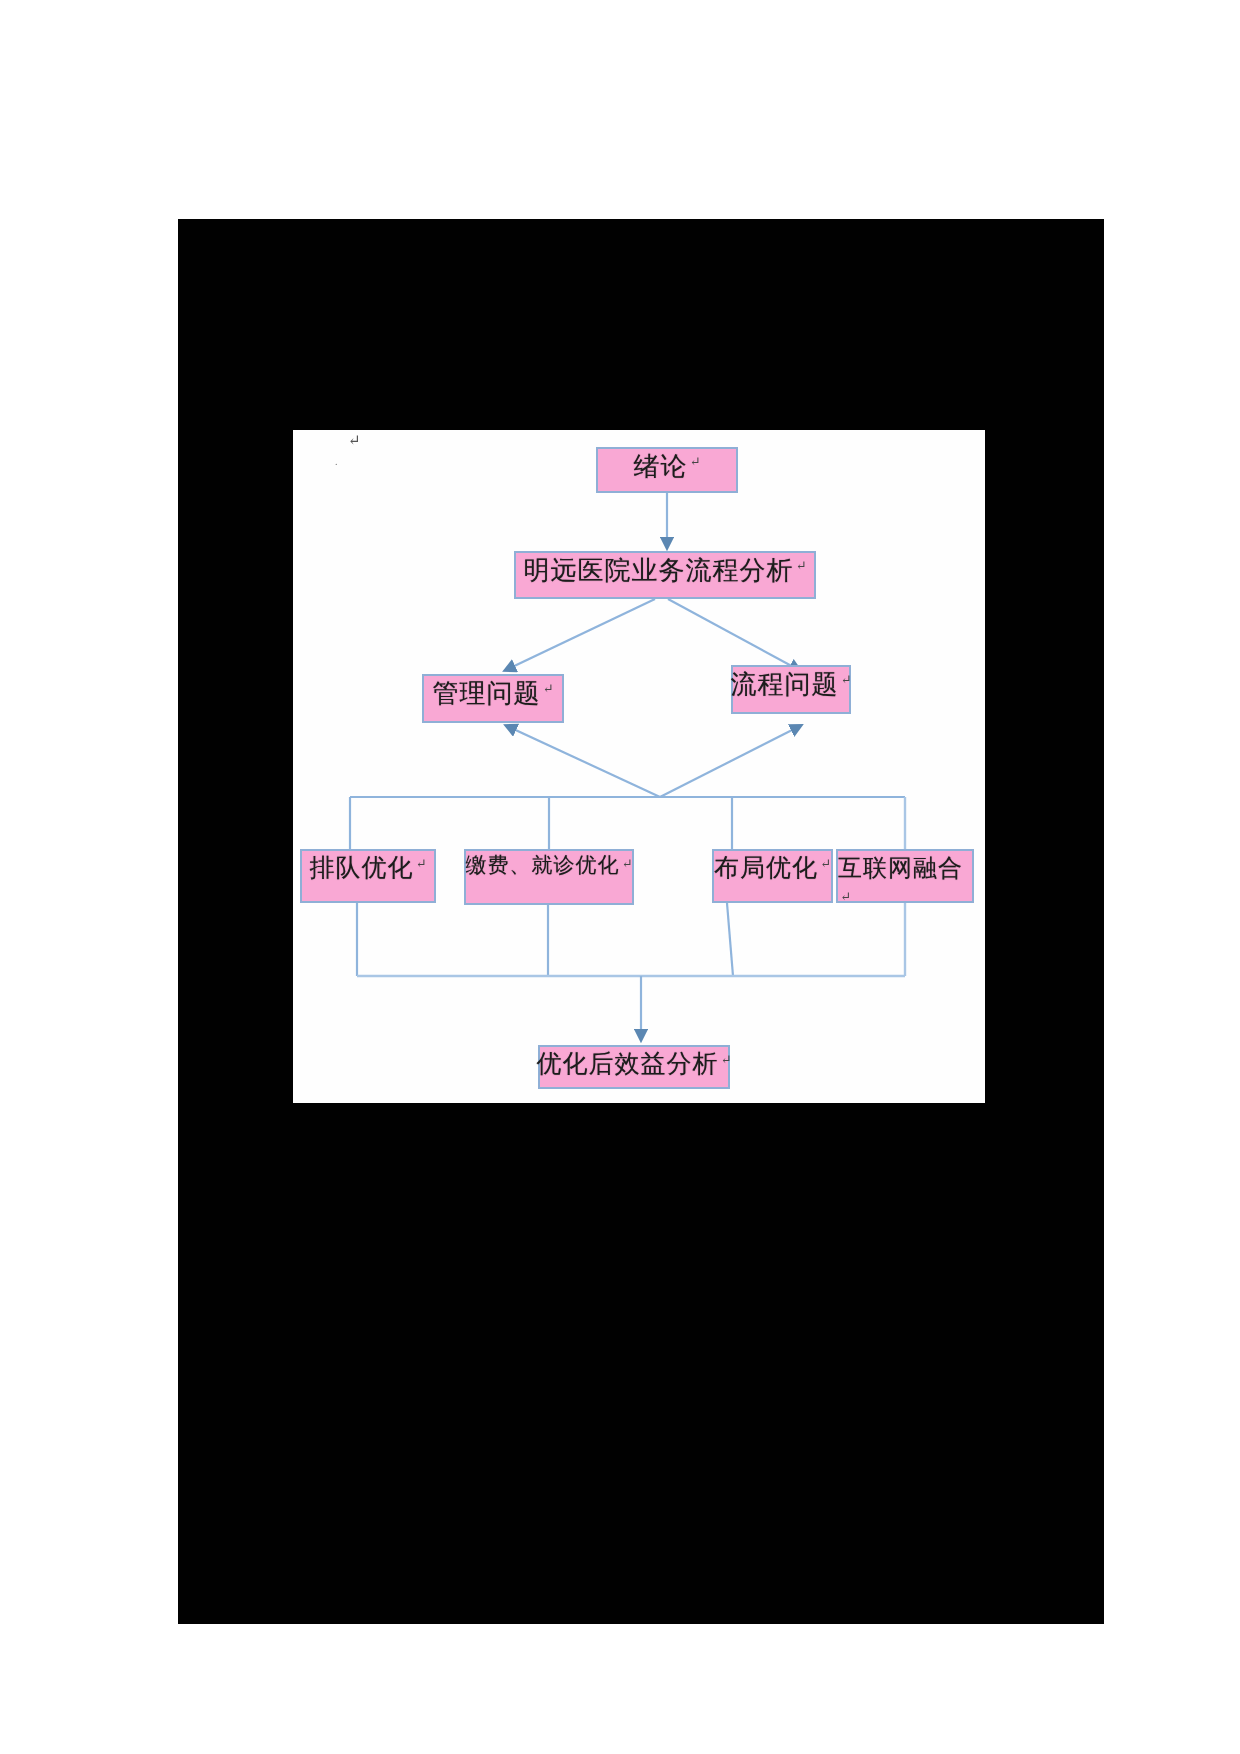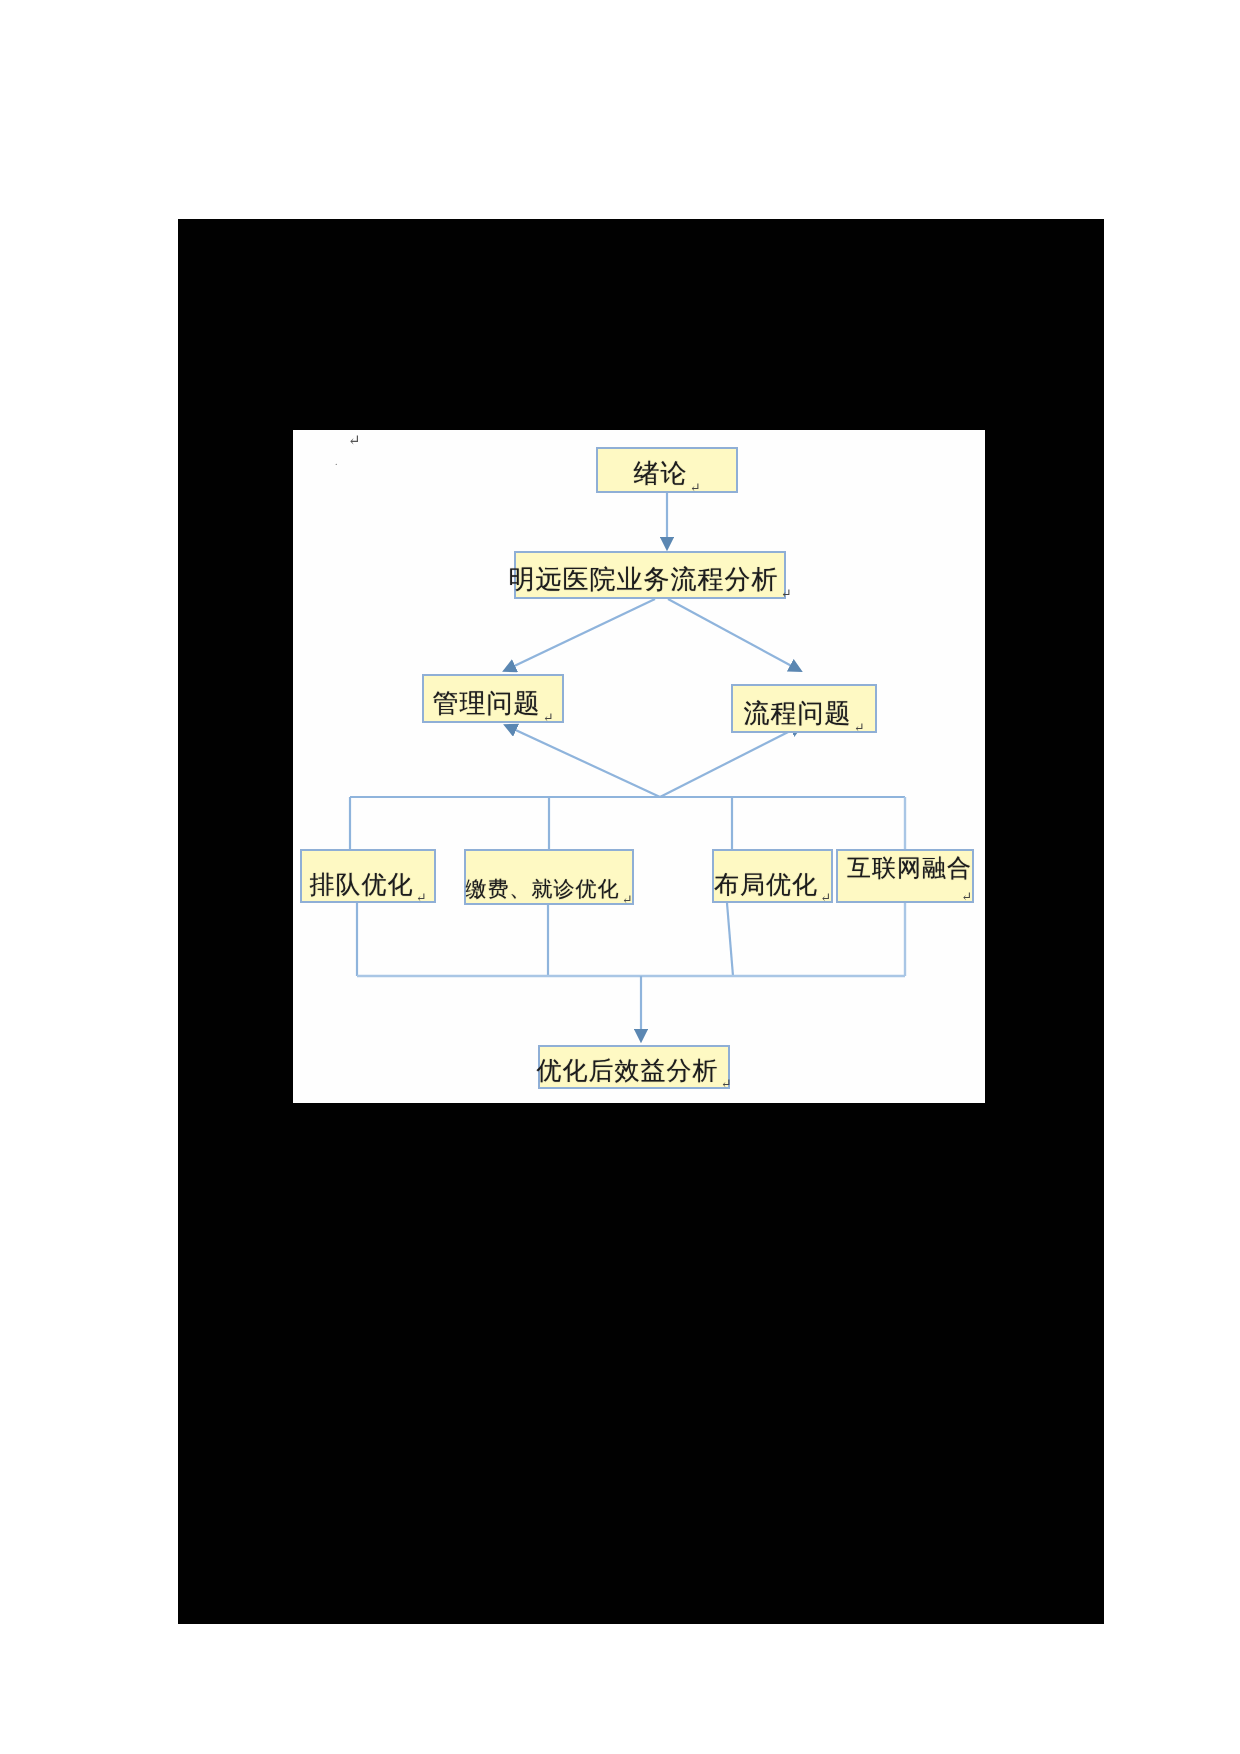--- a/index.html
+++ b/index.html
@@ -6,29 +6,29 @@
   .stage{
     position:relative;width:1240px;height:1754px;background:#ffffff;overflow:hidden;
     font-family:"Liberation Serif","DejaVu Serif",serif;
   }
   .black-rect{position:absolute;left:178px;top:219px;width:926px;height:1405px;background:#010101;}
   .panel{position:absolute;left:293px;top:430px;width:692px;height:673px;background:#fefefe;}
   .connectors{position:absolute;left:0;top:0;}
   .ln{stroke:#8fb4dc;stroke-width:2.2;fill:none;}
   .ln-light{stroke:#a9c6e5;stroke-width:2.4;fill:none;}
   .node{
-    position:absolute;box-sizing:border-box;display:flex;align-items:flex-end;justify-content:center;
-    border:2px solid #8fafd6;background:#fef9c3;color:#1c1c1c;white-space:nowrap;
+    position:absolute;box-sizing:border-box;display:flex;align-items:flex-start;justify-content:center;
+    border:2px solid #8fafd6;background:#f9a8d4;color:#1c1c1c;white-space:nowrap;
   }
   .lbl{text-shadow:0 0 1px rgba(40,40,40,.6);letter-spacing:1px;}
   .pmark{font-size:13px;color:#454545;margin-left:2px;transform:translateY(5px);text-shadow:none;}
   .n-intro   {left:303px;top:17px; width:142px;height:46px;font-size:26px;}
-  .n-analysis{left:221px;top:121px;width:272px;height:48px;font-size:26px;}
+  .n-analysis{left:221px;top:121px;width:302px;height:48px;font-size:26px;}
   .n-mgmt    {left:129px;top:244px;width:142px;height:49px;font-size:26px;}
-  .n-process {left:438px;top:254px;width:146px;height:49px;font-size:26px;}
+  .n-process {left:438px;top:235px;width:120px;height:49px;font-size:26px;}
   .n-queue   {left:7px;  top:419px;width:136px;height:54px;font-size:25px;}
   .n-pay     {left:171px;top:419px;width:170px;height:56px;font-size:21px;}
   .n-layout  {left:379px;top:419px;width:121px;height:54px;font-size:25px;margin-left:40px;}
   .n-internet{left:543px;top:419px;width:138px;height:54px;font-size:24px;flex-direction:column;}
   .n-benefit {left:245px;top:615px;width:192px;height:44px;font-size:25px;}
   .stray{position:absolute;color:#555;}
   .s1{left:55px;top:1px;font-size:15px;}
   .s2{left:42px;top:26px;font-size:10px;color:#777;}
 </style>
 </head>

